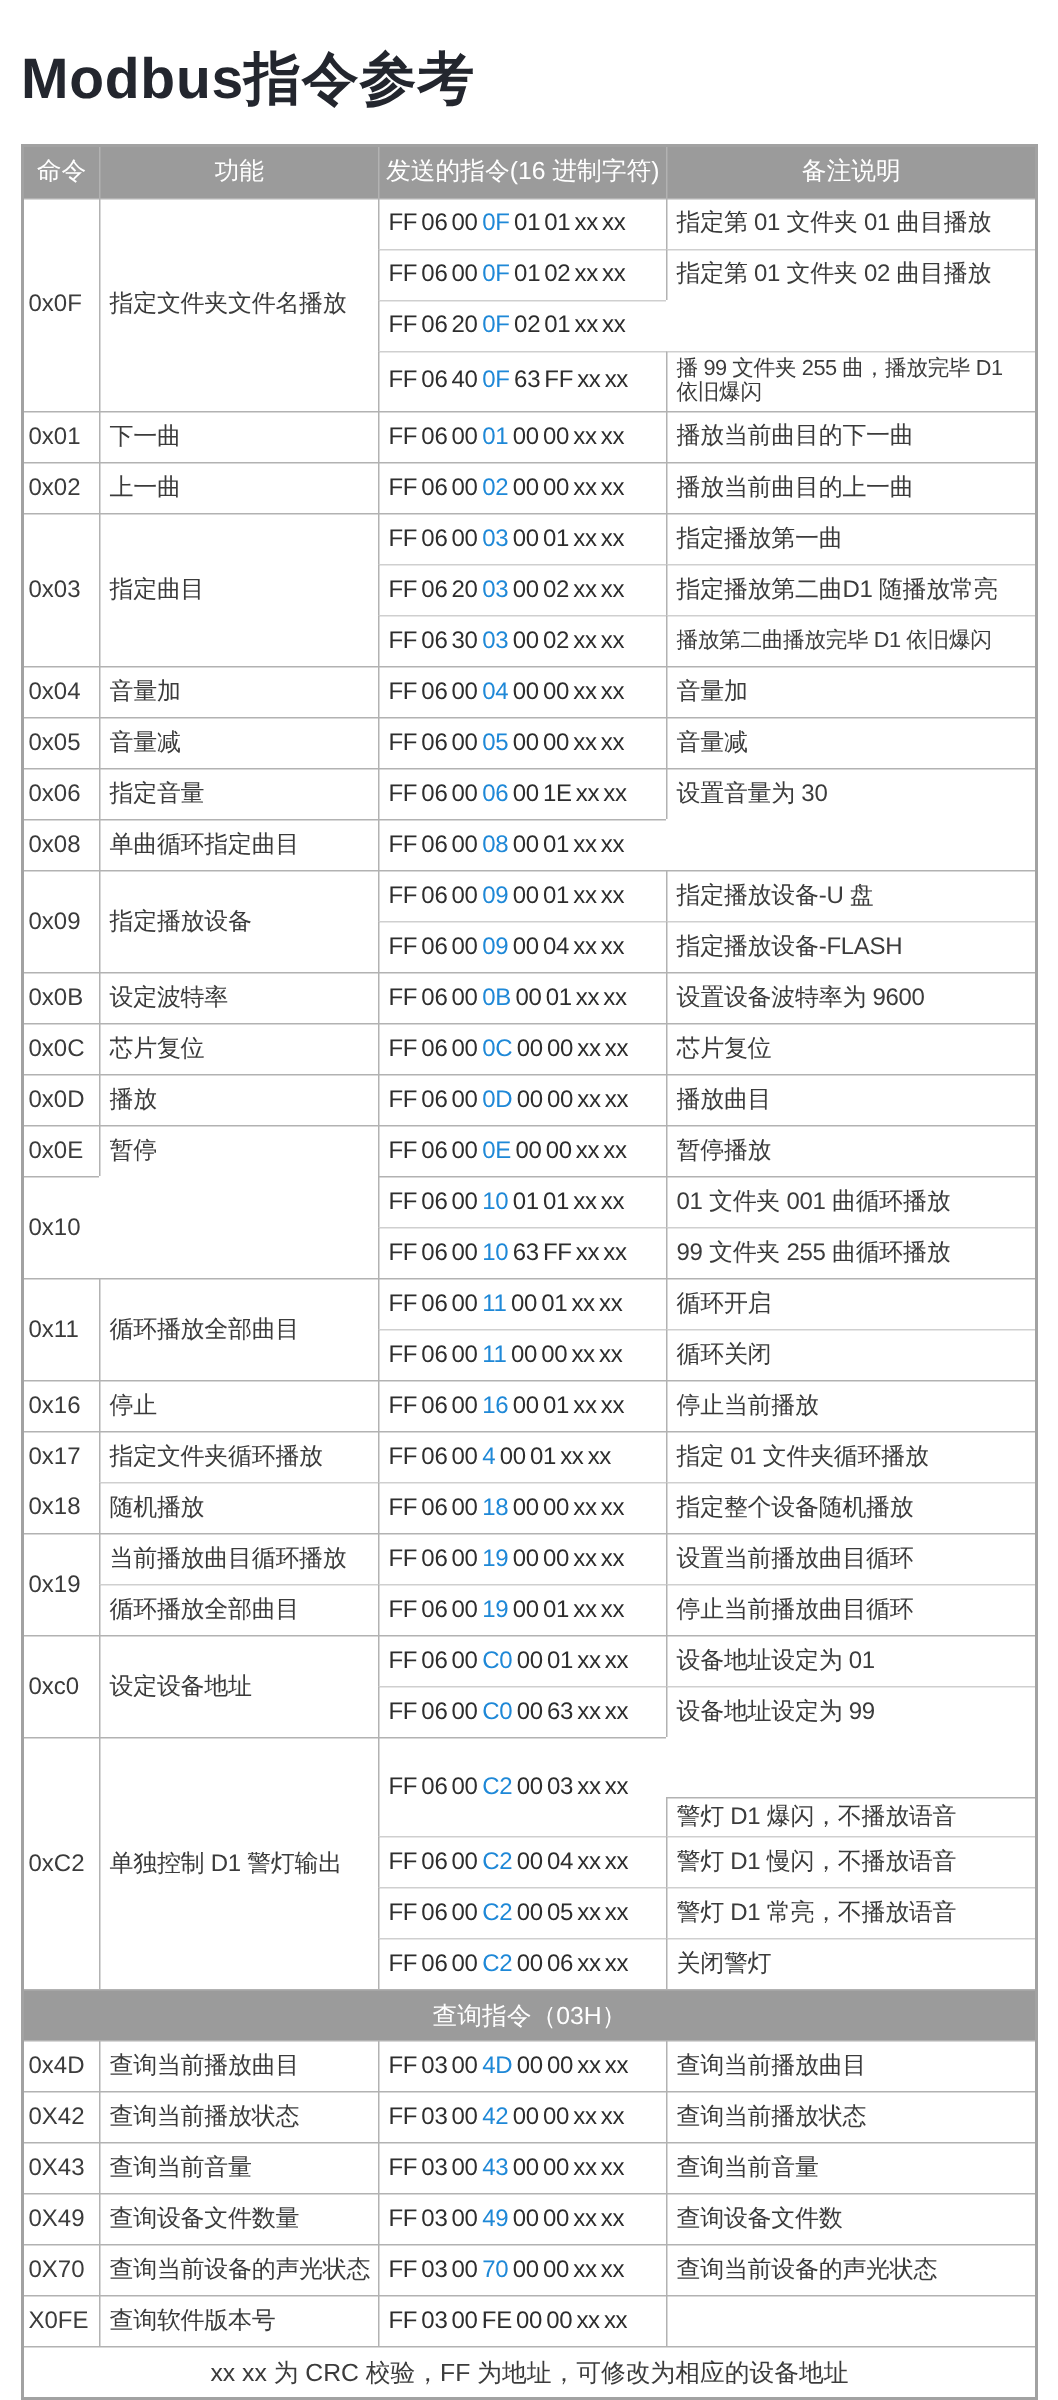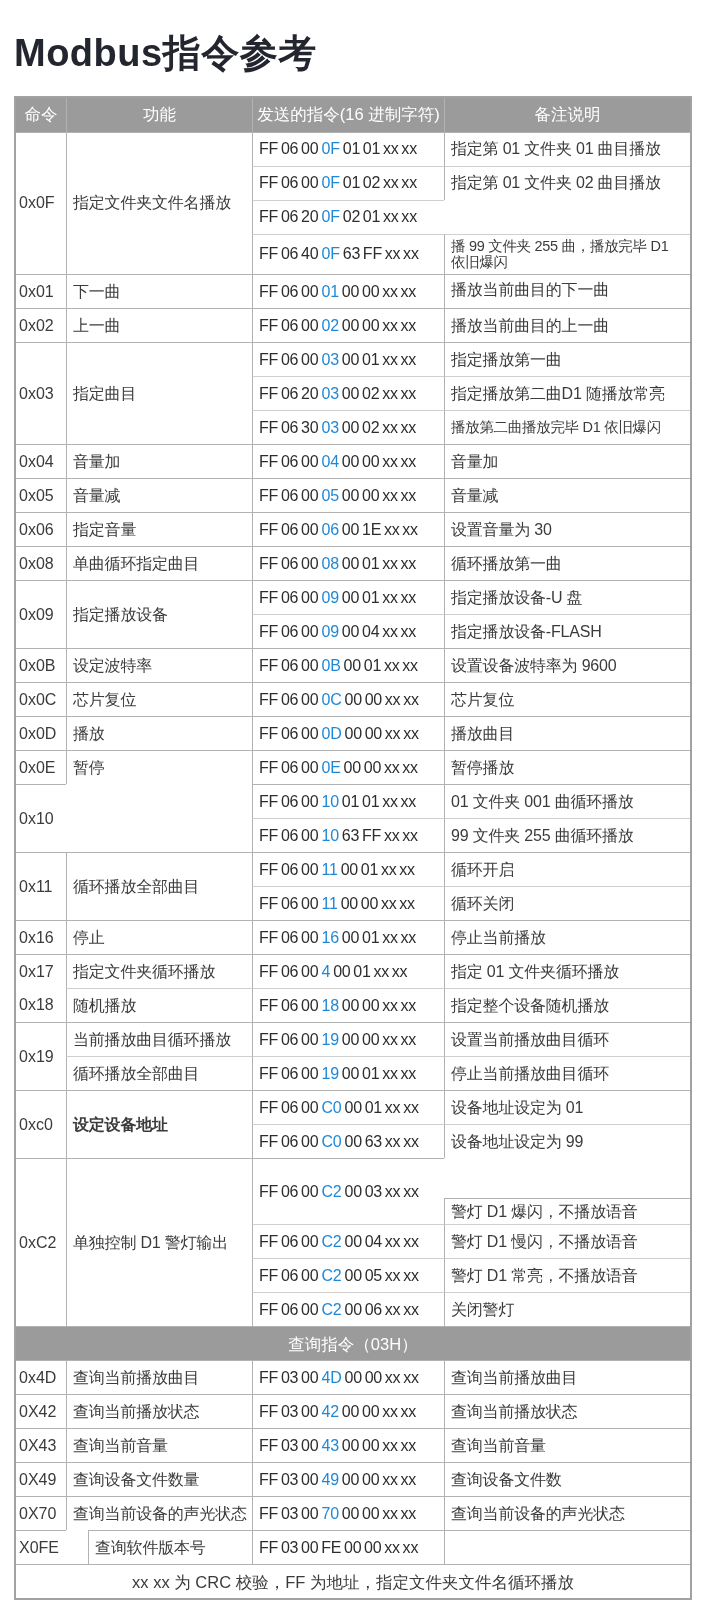--- a/index.html
+++ b/index.html
@@ -145,21 +145,20 @@
       <div class="cell remark bl g-top" style="grid-area: 13 / 4;">设置音量为 30</div>
       <div class="cell cmd g-top" style="grid-area: 14 / 1 / span 1;">
         <div class="cmd-label">0x08</div>
       </div>
       <div class="cell func bl g-top" style="grid-area: 14 / 2 / span 1;">单曲循环指定曲目</div>
       <div class="cell hex bl g-top" style="grid-area: 14 / 3;">
         <span>FF 06 00</span>
         <span class="hl">08</span>
         <span>00 01 xx xx</span>
       </div>
-      <div class="cell remark bl g-top" style="grid-area: 14 / 4;">循环播放第一曲</div>
       <div class="cell cmd g-top" style="grid-area: 15 / 1 / span 2;">
         <div class="cmd-label">0x09</div>
       </div>
       <div class="cell func bl g-top" style="grid-area: 15 / 2 / span 2;">指定播放设备</div>
       <div class="cell hex bl g-top" style="grid-area: 15 / 3;">
         <span>FF 06 00</span>
         <span class="hl">09</span>
         <span>00 01 xx xx</span>
       </div>
       <div class="cell remark bl g-top" style="grid-area: 15 / 4;">指定播放设备-U 盘</div>
@@ -281,21 +280,21 @@
       <div class="cell func bl s-top" style="grid-area: 29 / 2;">循环播放全部曲目</div>
       <div class="cell hex bl s-top" style="grid-area: 29 / 3;">
         <span>FF 06 00</span>
         <span class="hl">19</span>
         <span>00 01 xx xx</span>
       </div>
       <div class="cell remark bl s-top" style="grid-area: 29 / 4;">停止当前播放曲目循环</div>
       <div class="cell cmd g-top" style="grid-area: 30 / 1 / span 2;">
         <div class="cmd-label">0xc0</div>
       </div>
-      <div class="cell func bl g-top" style="grid-area: 30 / 2 / span 2; font-weight: bold;">设定设备地址</div>
+      <div class="cell func bl g-top" style="grid-area: 30 / 2 / span 2;">设定设备地址</div>
       <div class="cell hex bl g-top" style="grid-area: 30 / 3;">
         <span>FF 06 00</span>
         <span class="hl">C0</span>
         <span>00 01 xx xx</span>
       </div>
       <div class="cell remark bl g-top" style="grid-area: 30 / 4;">设备地址设定为 01</div>
       <div class="cell hex bl s-top" style="grid-area: 31 / 3;">
         <span>FF 06 00</span>
         <span class="hl">C0</span>
         <span>00 63 xx xx</span>
@@ -376,20 +375,20 @@
       <div class="cell func bl g-top" style="grid-area: 41 / 2 / span 1;">查询当前设备的声光状态</div>
       <div class="cell hex bl g-top" style="grid-area: 41 / 3;">
         <span>FF 03 00</span>
         <span class="hl">70</span>
         <span>00 00 xx xx</span>
       </div>
       <div class="cell remark bl g-top" style="grid-area: 41 / 4;">查询当前设备的声光状态</div>
       <div class="cell cmd g-top" style="grid-area: 42 / 1 / span 1;">
         <div class="cmd-label">X0FE</div>
       </div>
-      <div class="cell func bl g-top" style="grid-area: 42 / 2 / span 1; margin-left: 22px;">查询软件版本号</div>
+      <div class="cell func bl g-top" style="grid-area: 42 / 2 / span 1;">查询软件版本号</div>
       <div class="cell hex bl g-top" style="grid-area: 42 / 3;">
         <span>FF 03 00 FE 00 00 xx xx</span>
       </div>
       <div class="cell remark bl g-top" style="grid-area: 42 / 4;"></div>
-      <div class="cell footer g-top" style="grid-area: 43 / 1 / auto / -1;">xx xx 为 CRC 校验，FF 为地址，指定文件夹文件名循环播放</div>
+      <div class="cell footer g-top" style="grid-area: 43 / 1 / auto / -1;">xx xx 为 CRC 校验，FF 为地址，可修改为相应的设备地址</div>
     </div>
 </div>
 
 </body></html>

